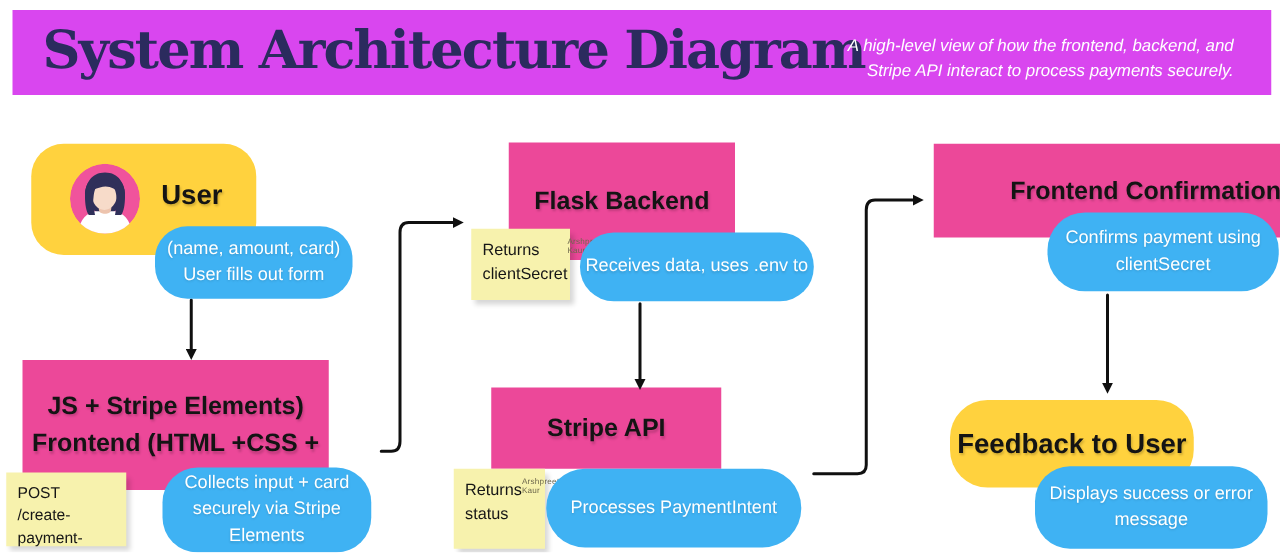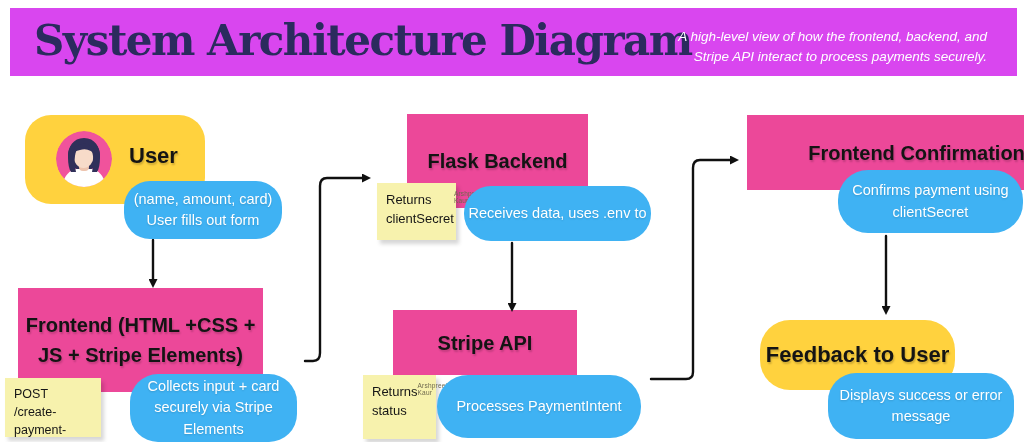--- a/index.html
+++ b/index.html
@@ -144,22 +144,22 @@
   <div class="box box-confirmation">
     <div class="box-title">Frontend Confirmation</div>
   </div>
 
   <div class="bubble b-confirms">
     <div>Confirms payment using</div>
     <div>clientSecret</div>
   </div>
 
   <div class="box box-frontend">
+    <div class="box-title">JS + Stripe Elements)</div>
     <div class="box-title">Frontend (HTML +CSS +</div>
-    <div class="box-title">JS + Stripe Elements)</div>
   </div>
 
   <div class="sticky s-post">
     <div class="sticky-text">
       <div>POST /create-</div>
       <div>payment-intent</div>
     </div>
 
   </div>
 

